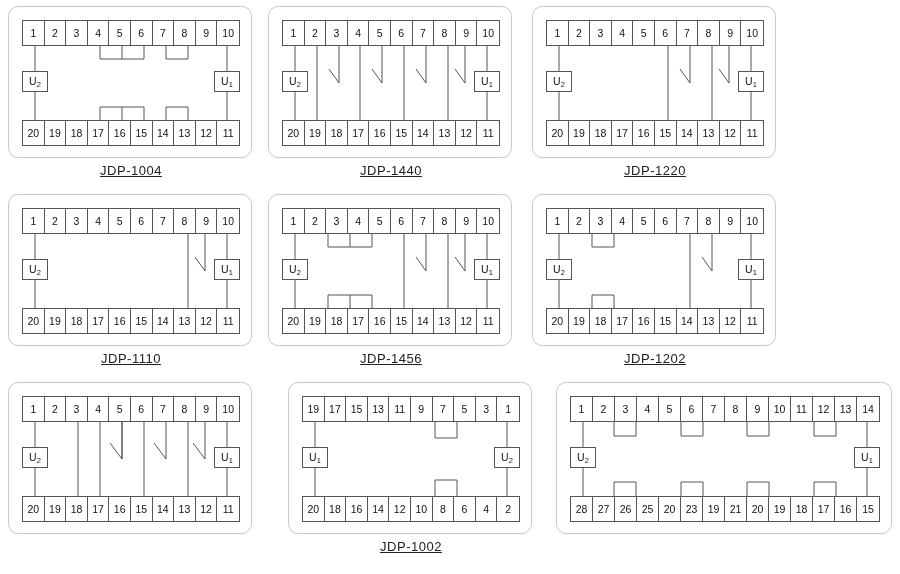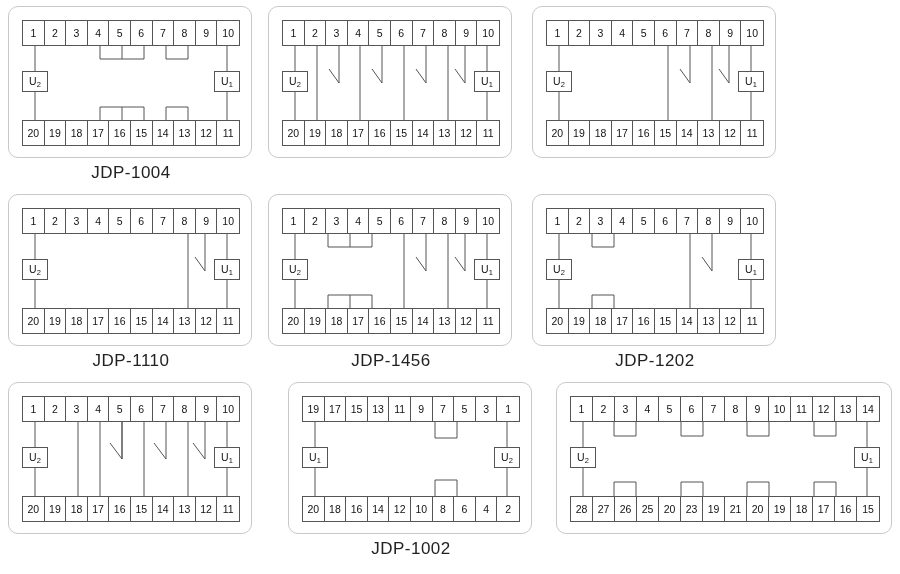--- a/index.html
+++ b/index.html
@@ -1,20 +1,20 @@
 <!DOCTYPE html>
 <html><head>
 <meta charset="utf-8">
 <style>
   html,body{margin:0;padding:0;background:#ffffff;}
   body{width:900px;height:574px;position:relative;font-family:"Liberation Sans",sans-serif;}
   #sheet{position:relative;width:900px;height:574px;}
 
   .panel{position:absolute;box-sizing:border-box;border:1px solid #c9c9c9;border-radius:10px;background:#fff;}
-  .caption{position:absolute;text-align:center;font-size:17px;color:#222;letter-spacing:.5px;white-space:nowrap;}
+  .caption{position:absolute;text-align:center;font-size:13px;color:#222;letter-spacing:.5px;white-space:nowrap;text-decoration:underline;}
 
   
   .strip{position:absolute;display:flex;box-sizing:border-box;border:1px solid #555;background:#fff;}
   .cell{box-sizing:border-box;border-right:1px solid #555;display:flex;align-items:center;justify-content:center;font-size:10.5px;color:#111;}
   .cell:last-child{border-right:none;}
 
   
   .ubox{position:absolute;box-sizing:border-box;border:1px solid #555;background:#fff;display:flex;align-items:center;justify-content:center;font-size:10.5px;color:#111;}
   .ubox sub{font-size:7.5px;vertical-align:-2px;}
 
@@ -124,20 +124,21 @@
     <line x1="91" y1="39" x2="91" y2="113"></line>
     <line x1="113" y1="39" x2="113" y2="76"></line>
     <line x1="113" y1="76" x2="103" y2="62"></line>
     <line x1="135" y1="39" x2="135" y2="113"></line>
     <line x1="157" y1="39" x2="157" y2="76"></line>
     <line x1="157" y1="76" x2="147" y2="62"></line>
     <line x1="179" y1="39" x2="179" y2="113"></line>
     <line x1="196" y1="39" x2="196" y2="76"></line>
     <line x1="196" y1="76" x2="186" y2="62"></line>
   </svg>
+  <div class="caption" style="left:0;top:156px;width:244px;">JDP-1440</div>
 </div>
 
 <div class="panel" style="left:532px;top:6px;width:244px;height:152px;">
   <div class="strip" style="left:13px;top:13px;width:218px;height:26px;">
     <div class="cell" style="width:21.8px">1</div>
     <div class="cell" style="width:21.8px">2</div>
     <div class="cell" style="width:21.8px">3</div>
     <div class="cell" style="width:21.8px">4</div>
     <div class="cell" style="width:21.8px">5</div>
     <div class="cell" style="width:21.8px">6</div>
@@ -170,20 +171,21 @@
     <line x1="218" y1="39" x2="218" y2="64"></line>
     <line x1="218" y1="85" x2="218" y2="113"></line>
 
     <line x1="135" y1="39" x2="135" y2="113"></line>
     <line x1="157" y1="39" x2="157" y2="76"></line>
     <line x1="157" y1="76" x2="147" y2="62"></line>
     <line x1="179" y1="39" x2="179" y2="113"></line>
     <line x1="196" y1="39" x2="196" y2="76"></line>
     <line x1="196" y1="76" x2="186" y2="62"></line>
   </svg>
+  <div class="caption" style="left:0;top:156px;width:244px;">JDP-1220</div>
 </div>
 
 <div class="panel" style="left:8px;top:194px;width:244px;height:152px;">
   <div class="strip" style="left:13px;top:13px;width:218px;height:26px;">
     <div class="cell" style="width:21.8px">1</div>
     <div class="cell" style="width:21.8px">2</div>
     <div class="cell" style="width:21.8px">3</div>
     <div class="cell" style="width:21.8px">4</div>
     <div class="cell" style="width:21.8px">5</div>
     <div class="cell" style="width:21.8px">6</div>

